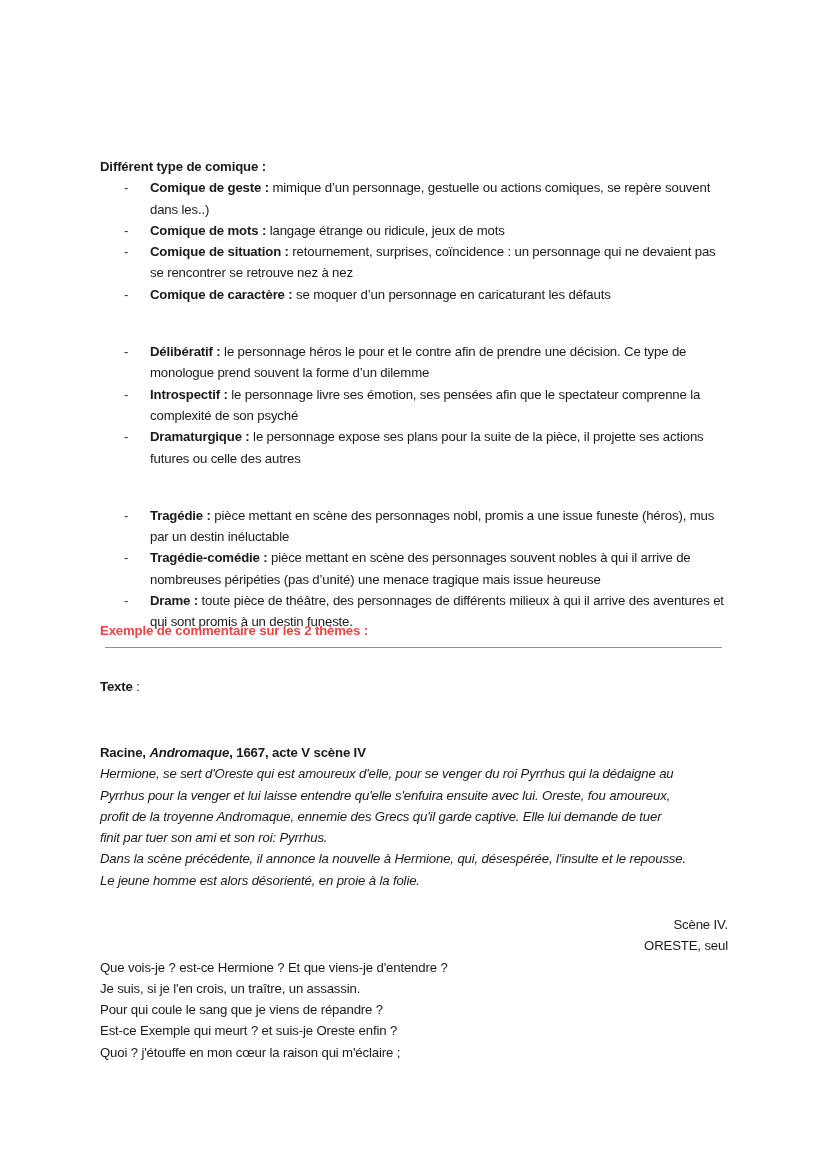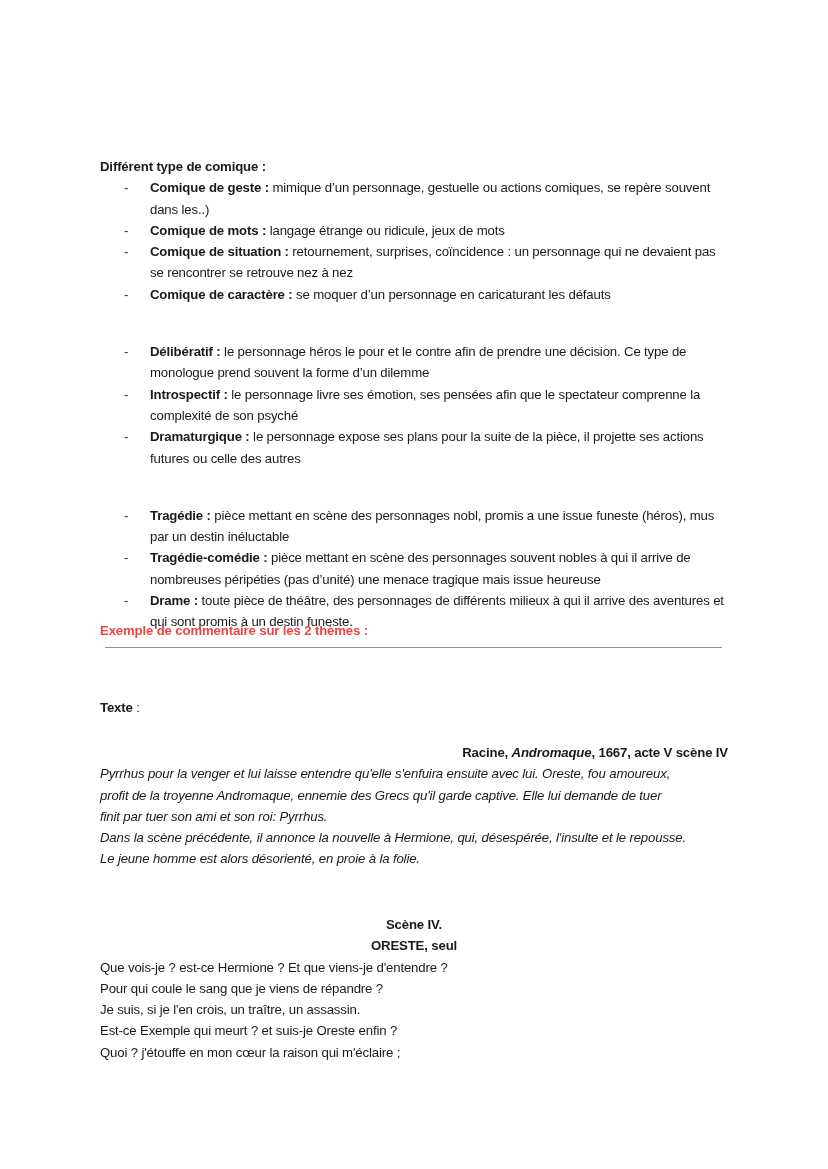--- a/index.html
+++ b/index.html
@@ -58,45 +58,45 @@
       position: absolute;
       left: 100px;
       top: 620px;
       color: #ef4444;
       font-weight: bold;
       line-height: 21.3px;
     }
     .texte-label {
       position: absolute;
       left: 100px;
-      top: 697px;
+      top: 676px;
       line-height: 21.3px;
     }
     .texte-label b { font-weight: bold; }
     .source-block {
       position: absolute;
       left: 100px;
       top: 742px;
       width: 628px;
       line-height: 21.3px;
     }
-    .source-title { font-weight: bold; text-align: right; }
+    .source-title { font-weight: bold; }
     .source-title i { font-style: italic; }
     .summary { font-style: italic; }
     .summary .l { white-space: nowrap; height: 21.3px; }
     .scene-block {
       position: absolute;
       left: 100px;
       top: 914px;
       width: 628px;
       line-height: 21.3px;
     }
     .centered {
-      text-align: center;
-      font-weight: bold;
+      text-align: right;
+      font-weight: normal;
       width: 628px;
     }
     .verse { white-space: nowrap; }
   </style>
 </head>
 <body>
 
 <div class="page">
 
   <div class="section">
@@ -162,29 +162,30 @@
 
 <div class="texte-label">
   <b>Texte</b><span> :</span>
 </div>
 
 <div class="source-block">
   <div class="source-title">
     <span>Racine, </span><i>Andromaque</i><span>, 1667, acte V scène IV</span>
   </div>
   <div class="summary">
+    <div class="l">Hermione, se sert d'Oreste qui est amoureux d'elle, pour se venger du roi Pyrrhus qui la dédaigne au</div>
     <div class="l">Pyrrhus pour la venger et lui laisse entendre qu'elle s'enfuira ensuite avec lui. Oreste, fou amoureux,</div>
     <div class="l">profit de la troyenne Andromaque, ennemie des Grecs qu'il garde captive. Elle lui demande de tuer</div>
     <div class="l">finit par tuer son ami et son roi: Pyrrhus.</div>
     <div class="l">Dans la scène précédente, il annonce la nouvelle à Hermione, qui, désespérée, l'insulte et le repousse.</div>
     <div class="l">Le jeune homme est alors désorienté, en proie à la folie.</div>
   </div>
 </div>
 
 <div class="scene-block">
   <div class="centered">Scène IV.</div>
   <div class="centered">ORESTE, seul</div>
   <div class="verse">Que vois-je ? est-ce Hermione ? Et que viens-je d'entendre ?</div>
+  <div class="verse">Je suis, si je l'en crois, un traître, un assassin.</div>
   <div class="verse">Pour qui coule le sang que je viens de répandre ?</div>
-  <div class="verse">Je suis, si je l'en crois, un traître, un assassin.</div>
   <div class="verse">Est-ce Exemple qui meurt ? et suis-je Oreste enfin ?</div>
   <div class="verse">Quoi ? j'étouffe en mon cœur la raison qui m'éclaire ;</div>
 </div>
 
 </body></html>

